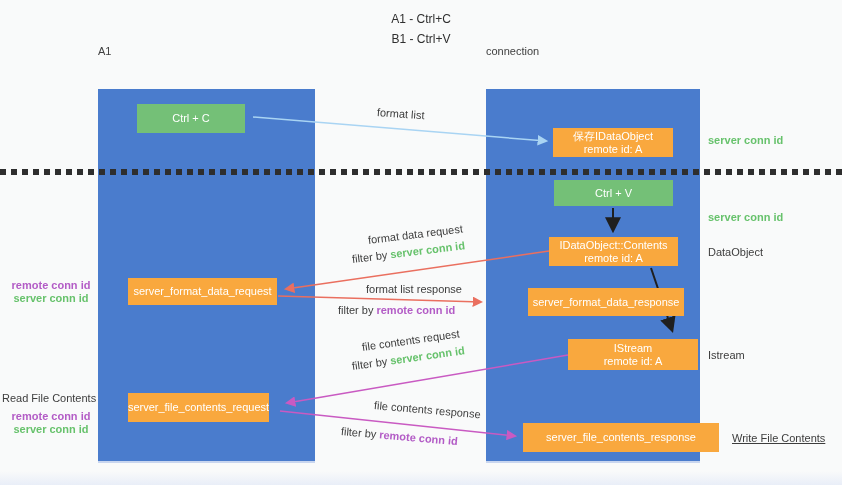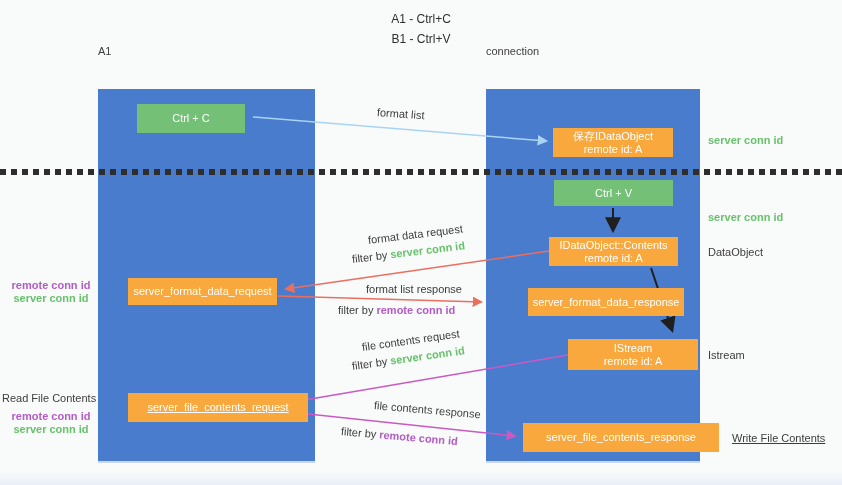--- a/index.html
+++ b/index.html
@@ -111,21 +111,21 @@
 
   <div class="node orange" style="left:488px; top:288px; width:156px; height:28px;margin-left:40px;">
     <span>server_format_data_response</span>
   </div>
 
   <div class="node orange" style="left:568px; top:339px; width:130px; height:31px;">
     <span>IStream</span>
     <span>remote id: A</span>
   </div>
 
-  <div class="node orange" style="left:128px; top:393px; width:180px; height:29px;text-decoration:underline;">
+  <div class="node orange" style="left:128px; top:393px; width:141px; height:29px;">
     <span>server_file_contents_request</span>
   </div>
 
   <div class="node orange" style="left:523px; top:423px; width:196px; height:29px;">
     <span>server_file_contents_response</span>
   </div>
 
   <div class="albl" style="left:377px; top:106px; transform:rotate(4deg);">format list</div>
 
   <div class="albl" style="left:368px; top:234px; transform:rotate(-7deg);">format data request</div>

